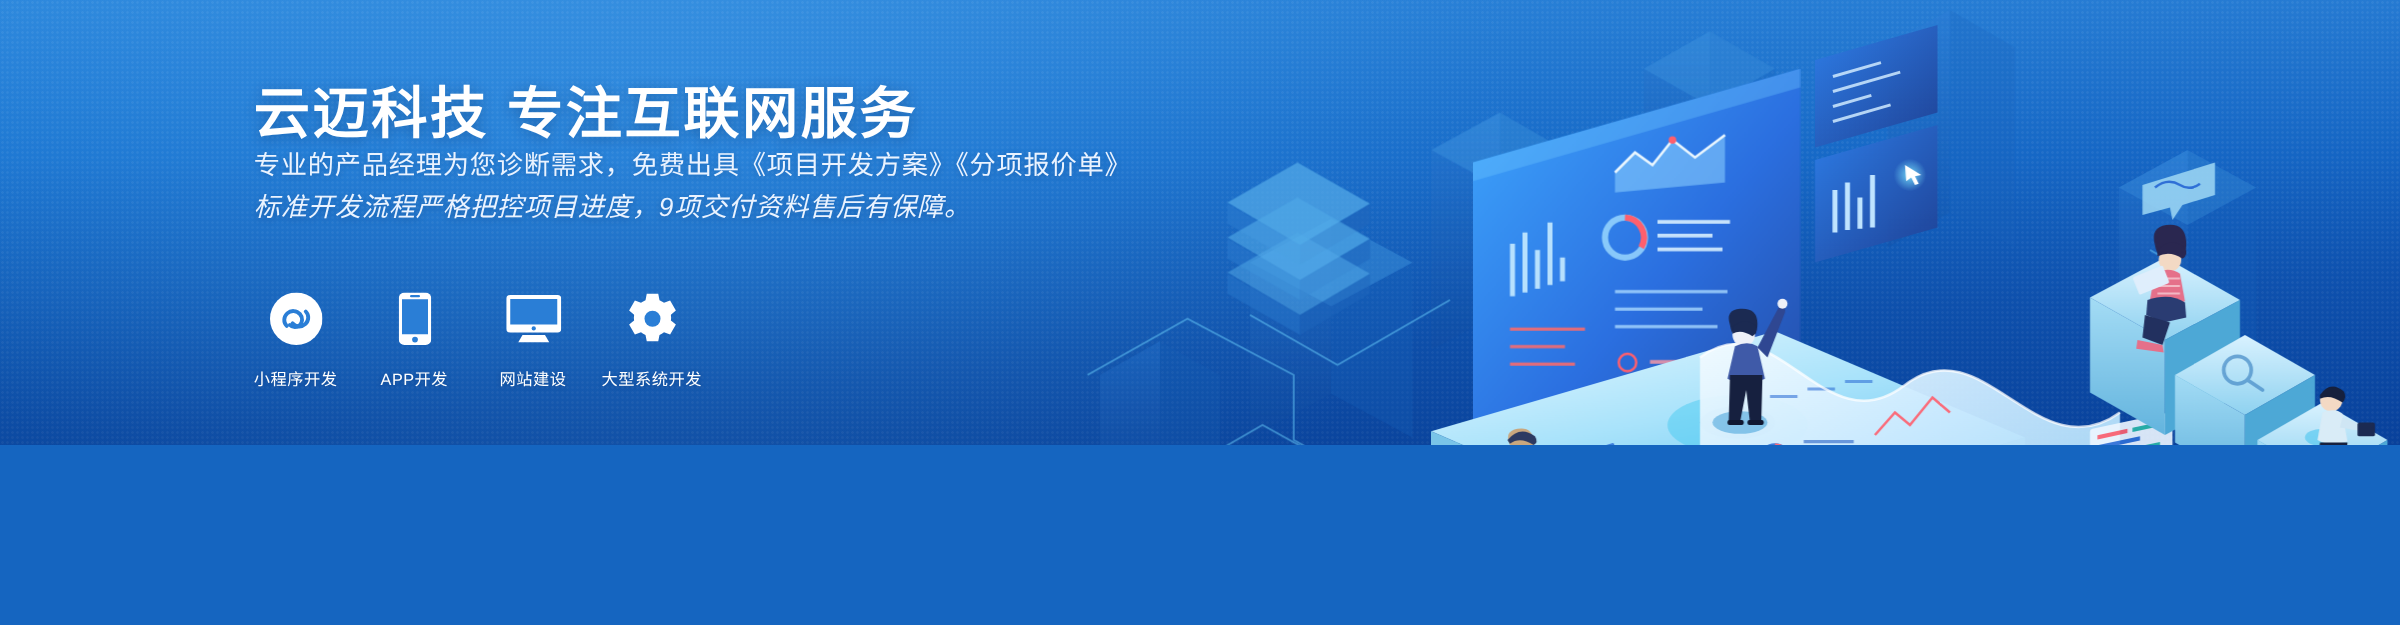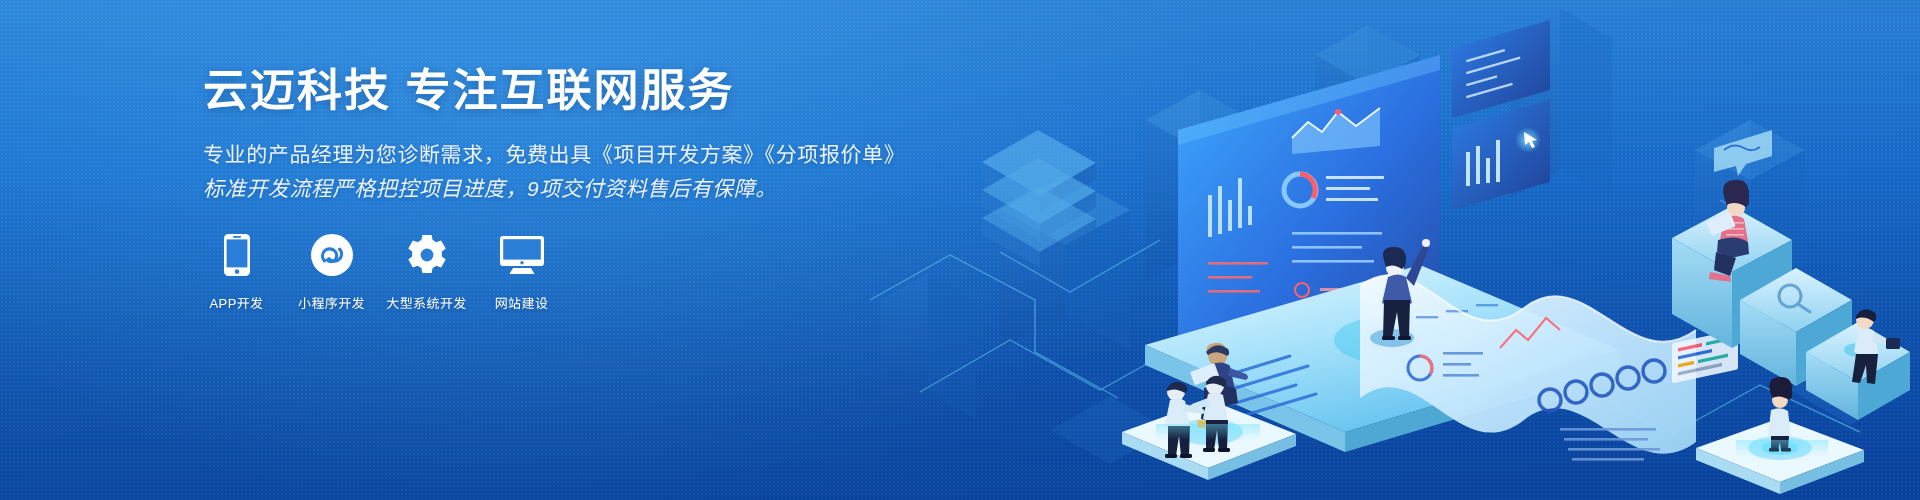--- a/index.html
+++ b/index.html
@@ -6,21 +6,21 @@
   *{box-sizing:border-box;margin:0;padding:0;}
   html,body{width:1920px;height:500px;overflow:hidden;}
   body{
     font-family:"Liberation Sans","DejaVu Sans",sans-serif;
     background:#1565c0;
   }
 
   
   .banner{
     position:relative;
-    width:1920px;height:500px;
+    width:1920px;height:356px;
     overflow:hidden;
     background:
       radial-gradient(ellipse 1100px 700px at 28% 18%, rgba(56,150,230,.55) 0%, rgba(56,150,230,0) 62%),
       linear-gradient(176deg,#2281da 0%, #1d77d2 22%, #1668c6 48%, #0f57b8 72%, #0a4cb0 100%);
   }
   
   .dots{
     position:absolute;inset:0;
     background-image:radial-gradient(rgba(255,255,255,.055) 1px, transparent 1.2px);
     background-size:4px 4px;
@@ -40,21 +40,20 @@
   .headline{
     font-size:45px;
     line-height:1.12;
     font-weight:bold;
     color:#ffffff;
     letter-spacing:2px;
     white-space:nowrap;
     text-shadow:0 2px 10px rgba(0,26,70,.28);
   }
   .sub{
-    margin-top:22px;
     color:#eaf3ff;
     font-size:21px;
     line-height:1.62;
     letter-spacing:.6px;
     white-space:nowrap;
     text-shadow:0 1px 5px rgba(0,26,70,.22);
   }
   .sub .line2{display:block;font-style:italic;}
 
   
@@ -444,64 +443,64 @@
 
   <div class="copy">
     <h1 class="headline">云迈科技 专注互联网服务</h1>
     <p class="sub">
       <span>专业的产品经理为您诊断需求，免费出具《项目开发方案》《分项报价单》</span>
       <span class="line2">标准开发流程严格把控项目进度，9项交付资料售后有保障。</span>
     </p>
   </div>
 
   <div class="services">
+
+    <div class="service">
+      <span class="glyph">
+        <svg width="42" height="42" viewBox="0 0 42 42">
+          <circle cx="21" cy="21" r="21" fill="#ffffff"></circle>
+          <path d="M13.4 26.8 c-2.8 -2.8 -2.6 -7.4 0.4 -10.1 c3 -2.7 7.6 -2.4 10.2 0.6 c2.3 2.7 2.2 6.6 -0.2 8.9 c-2.2 2.1 -5.8 2 -7.9 -0.2" fill="none" stroke="#2a7ed6" stroke-width="3.1" stroke-linecap="round"></path>
+          <path d="M28.6 15.2 c2.8 2.8 2.6 7.4 -0.4 10.1 c-3 2.7 -7.6 2.4 -10.2 -0.6" fill="none" stroke="#2a7ed6" stroke-width="3.1" stroke-linecap="round"></path>
+        </svg>
+      </span>
+      <span class="cap">小程序开发</span>
+    </div>
 
     <div class="service">
       <span class="glyph">
         <svg width="26" height="42" viewBox="0 0 26 42" fill="#ffffff">
           <rect x="0" y="0" width="26" height="42" rx="4.5"></rect>
           <rect x="2.6" y="5.4" width="20.8" height="28" fill="#2a7ed6"></rect>
           <rect x="9" y="2" width="8" height="1.8" rx=".9" fill="#2a7ed6"></rect>
           <circle cx="13" cy="37.6" r="2.3" fill="#2a7ed6"></circle>
         </svg>
       </span>
       <span class="cap">APP开发</span>
     </div>
 
+
     <div class="service">
       <span class="glyph">
-        <svg width="42" height="42" viewBox="0 0 42 42">
-          <circle cx="21" cy="21" r="21" fill="#ffffff"></circle>
-          <path d="M13.4 26.8 c-2.8 -2.8 -2.6 -7.4 0.4 -10.1 c3 -2.7 7.6 -2.4 10.2 0.6 c2.3 2.7 2.2 6.6 -0.2 8.9 c-2.2 2.1 -5.8 2 -7.9 -0.2" fill="none" stroke="#2a7ed6" stroke-width="3.1" stroke-linecap="round"></path>
-          <path d="M28.6 15.2 c2.8 2.8 2.6 7.4 -0.4 10.1 c-3 2.7 -7.6 2.4 -10.2 -0.6" fill="none" stroke="#2a7ed6" stroke-width="3.1" stroke-linecap="round"></path>
+        <svg width="44" height="38" viewBox="0 0 44 38" fill="#ffffff">
+          <rect x="0" y="0" width="44" height="30" rx="3"></rect>
+          <rect x="3.2" y="3.2" width="37.6" height="20.4" fill="#2a7ed6"></rect>
+          <circle cx="22" cy="26.7" r="1.7" fill="#2a7ed6"></circle>
+          <path d="M13 32 h18 l3.5 6 h-25 z"></path>
         </svg>
       </span>
-      <span class="cap">小程序开发</span>
+      <span class="cap">网站建设</span>
     </div>
-
 
     <div class="service">
       <span class="glyph">
         <svg width="42" height="42" viewBox="0 0 42 42" fill="#ffffff">
           <path d="M25.6 1 h-9.2 l-1 5.1 a15 15 0 0 0 -3.6 2.1 l-4.9 -1.8 -4.6 8 4 3.3
                    a15 15 0 0 0 0 4.6 l-4 3.3 4.6 8 4.9 -1.8 a15 15 0 0 0 3.6 2.1 l1 5.1
                    h9.2 l1 -5.1 a15 15 0 0 0 3.6 -2.1 l4.9 1.8 4.6 -8 -4 -3.3
                    a15 15 0 0 0 0 -4.6 l4 -3.3 -4.6 -8 -4.9 1.8 a15 15 0 0 0 -3.6 -2.1 z"></path>
           <circle cx="21" cy="21" r="6.4" fill="#2a7ed6"></circle>
         </svg>
       </span>
       <span class="cap">大型系统开发</span>
     </div>
 
-    <div class="service">
-      <span class="glyph">
-        <svg width="44" height="38" viewBox="0 0 44 38" fill="#ffffff">
-          <rect x="0" y="0" width="44" height="30" rx="3"></rect>
-          <rect x="3.2" y="3.2" width="37.6" height="20.4" fill="#2a7ed6"></rect>
-          <circle cx="22" cy="26.7" r="1.7" fill="#2a7ed6"></circle>
-          <path d="M13 32 h18 l3.5 6 h-25 z"></path>
-        </svg>
-      </span>
-      <span class="cap">网站建设</span>
-    </div>
-
   </div>
 </div>
 
 </body></html>

